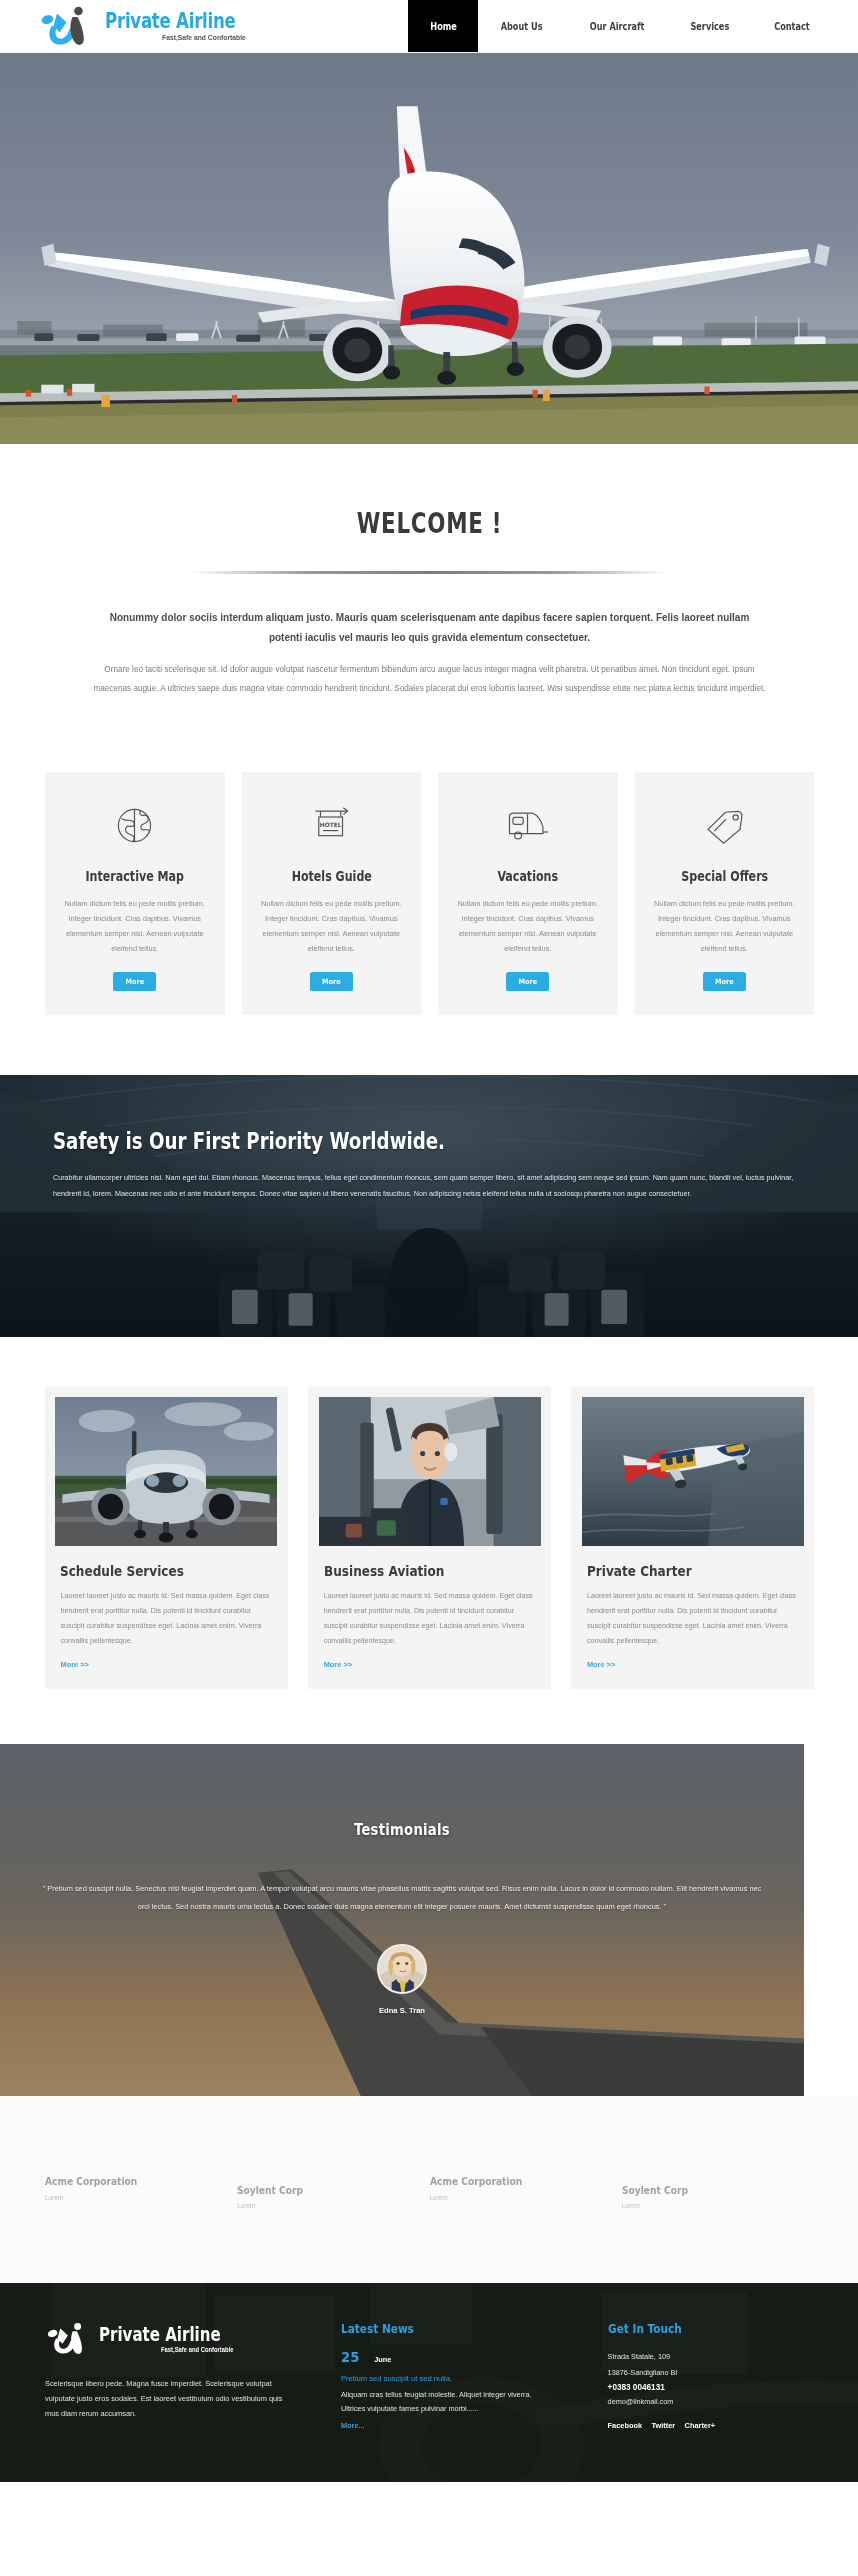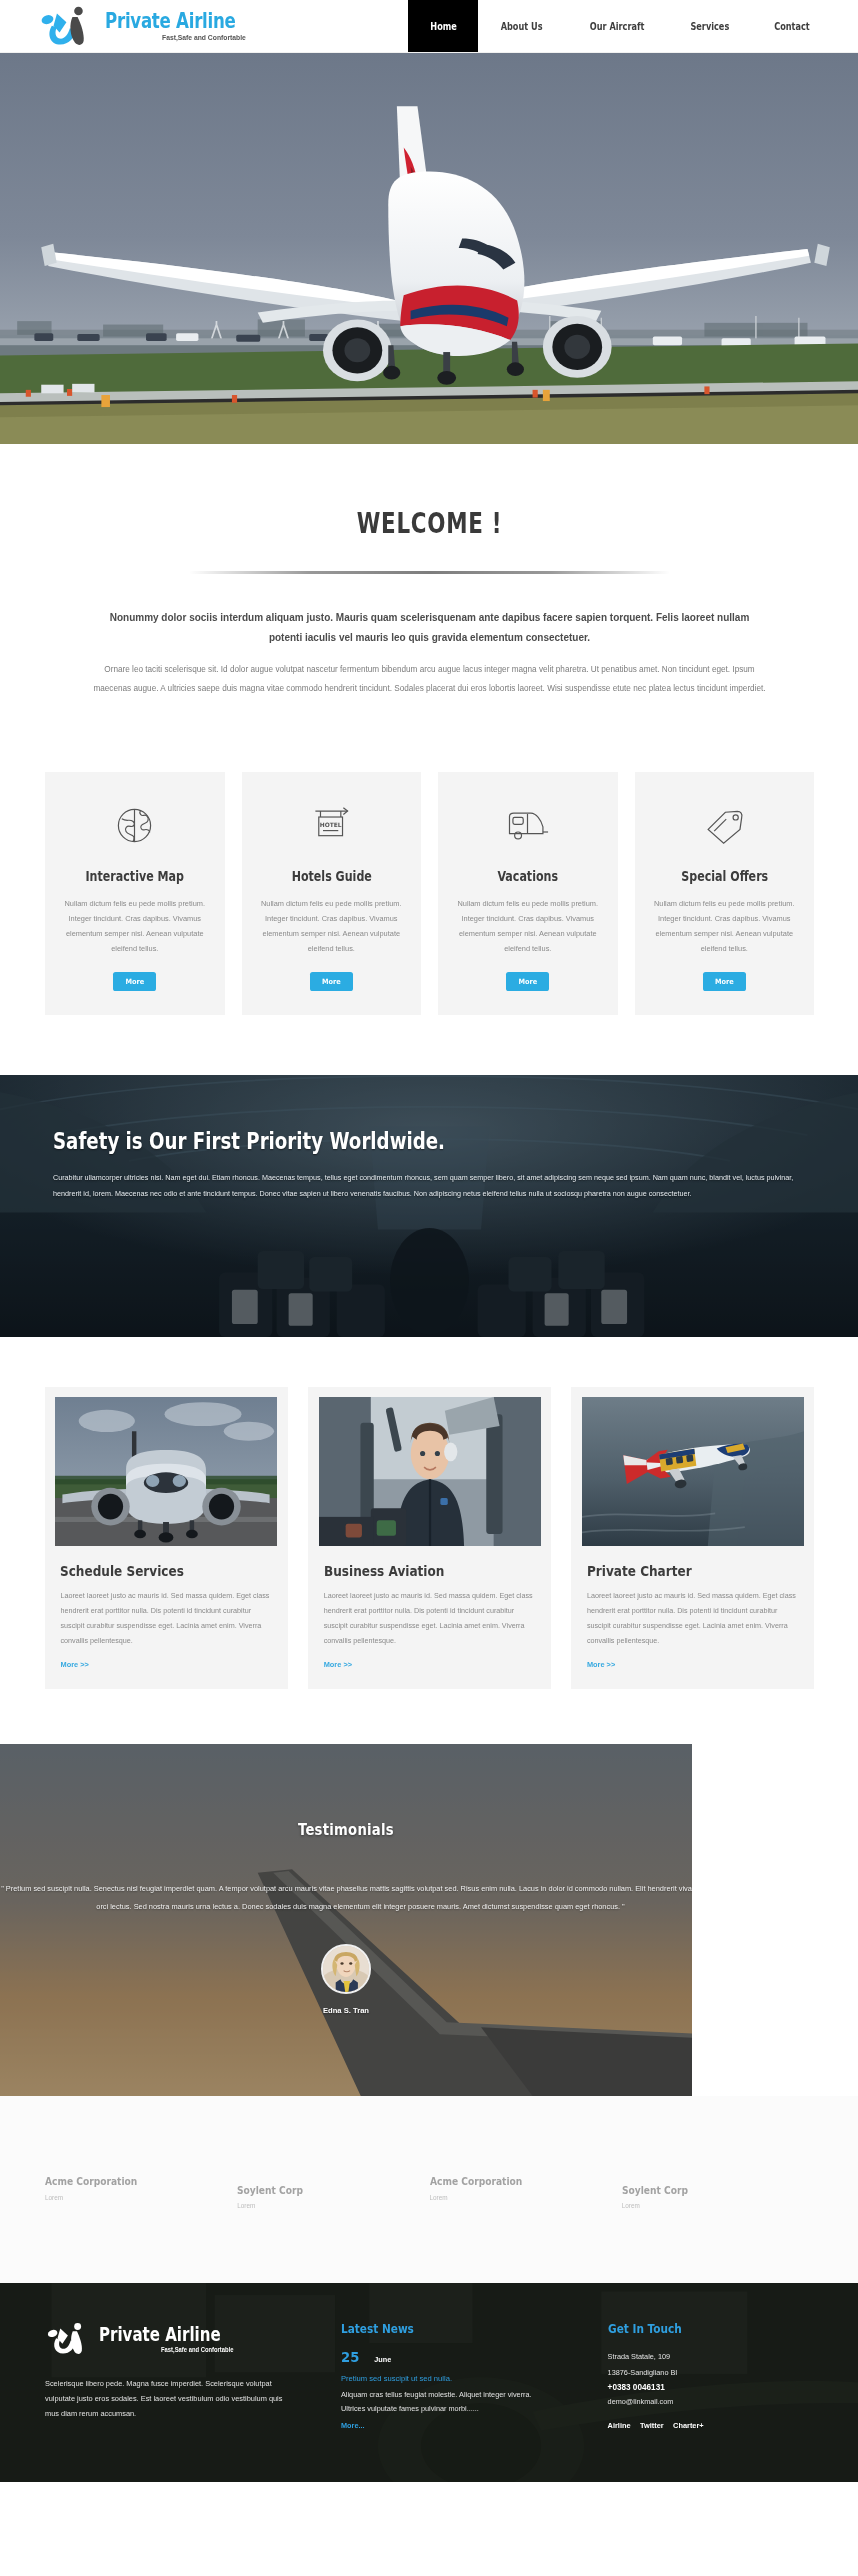--- a/index.html
+++ b/index.html
@@ -128,21 +128,21 @@
     margin:15.5px 0 0 5.2px;font-size:14.6px;font-weight:bold;color:#3c3c3c;
     transform:scaleX(0.92);transform-origin:left center;
   }
   .scard p{margin:10.3px 5.2px 0 5.2px;font-size:7.2px;color:#8a8a8a;line-height:2.05;}
   .smore{
     display:inline-block;margin:12px 0 0 5.2px;font-size:7.4px;color:#37a9e0;
     text-decoration:none;font-weight:bold;
   }
 
   
-  .testi{position:relative;width:692px;height:352px;overflow:hidden;}
+  .testi{position:relative;width:804px;height:352px;overflow:hidden;}
   .testi svg.bg{position:absolute;inset:0;width:859px;height:352px;}
   .testi .inner{position:relative;text-align:center;padding-top:76px;color:#fff;}
   .testi h2{
     font-family:"DejaVu Sans Condensed","Liberation Sans",sans-serif;
     font-size:16.3px;font-weight:bold;letter-spacing:0.3px;transform:scaleX(0.9);
     text-shadow:0 0.9px 2.6px rgba(0,0,0,.45);
   }
   .testi .quote{
     width:721px;margin:41px auto 0 auto;font-size:7.4px;line-height:2.35;
     color:#f2f2f2;text-shadow:0 0.9px 1.7px rgba(0,0,0,.4);
@@ -741,21 +741,21 @@
         <a href="#" class="newsmore">More...</a>
       </div>
 
       <div class="fcol right">
         <div class="fhead">Get In Touch</div>
         <div class="caddr">Strada Statale, 109</div>
         <div class="caddr" style="margin-top:1.7px">13876-Sandigliano BI</div>
         <div class="cphone">+0383 0046131</div>
         <div class="cmail">demo@linkmail.com</div>
         <div class="social">
-          <a href="#">Airline</a>
+          <a href="#">Facebook</a>
           <a href="#">Twitter</a>
           <a href="#">Charter+</a>
         </div>
       </div>
     </div>
   </div>
 
 </div>
 
 

